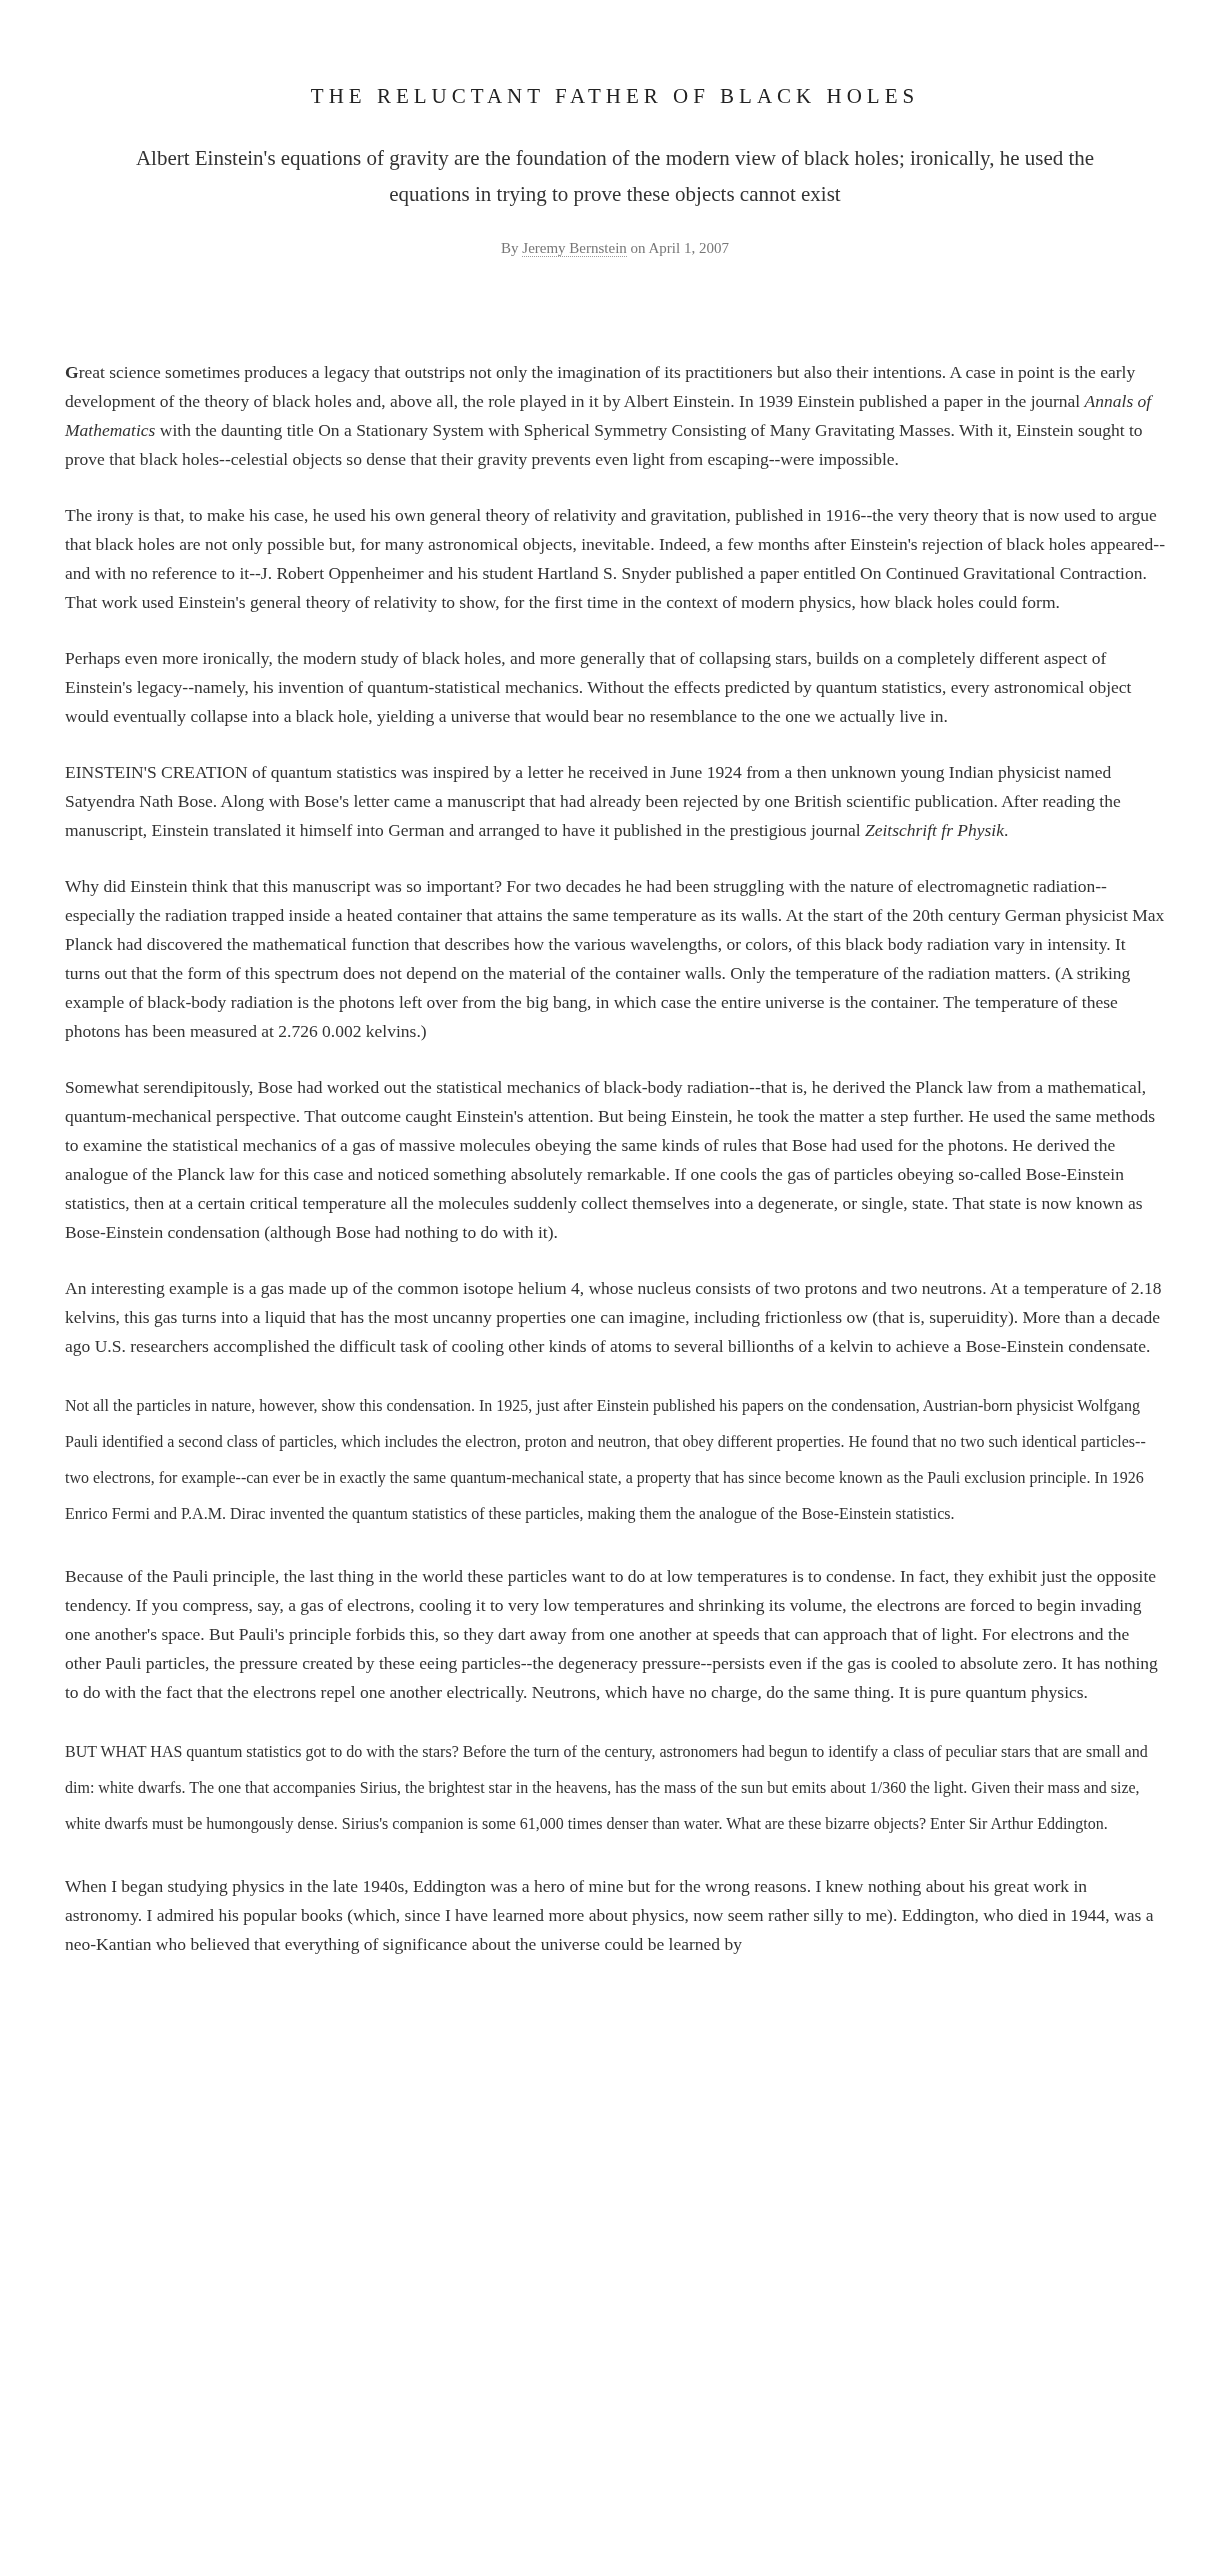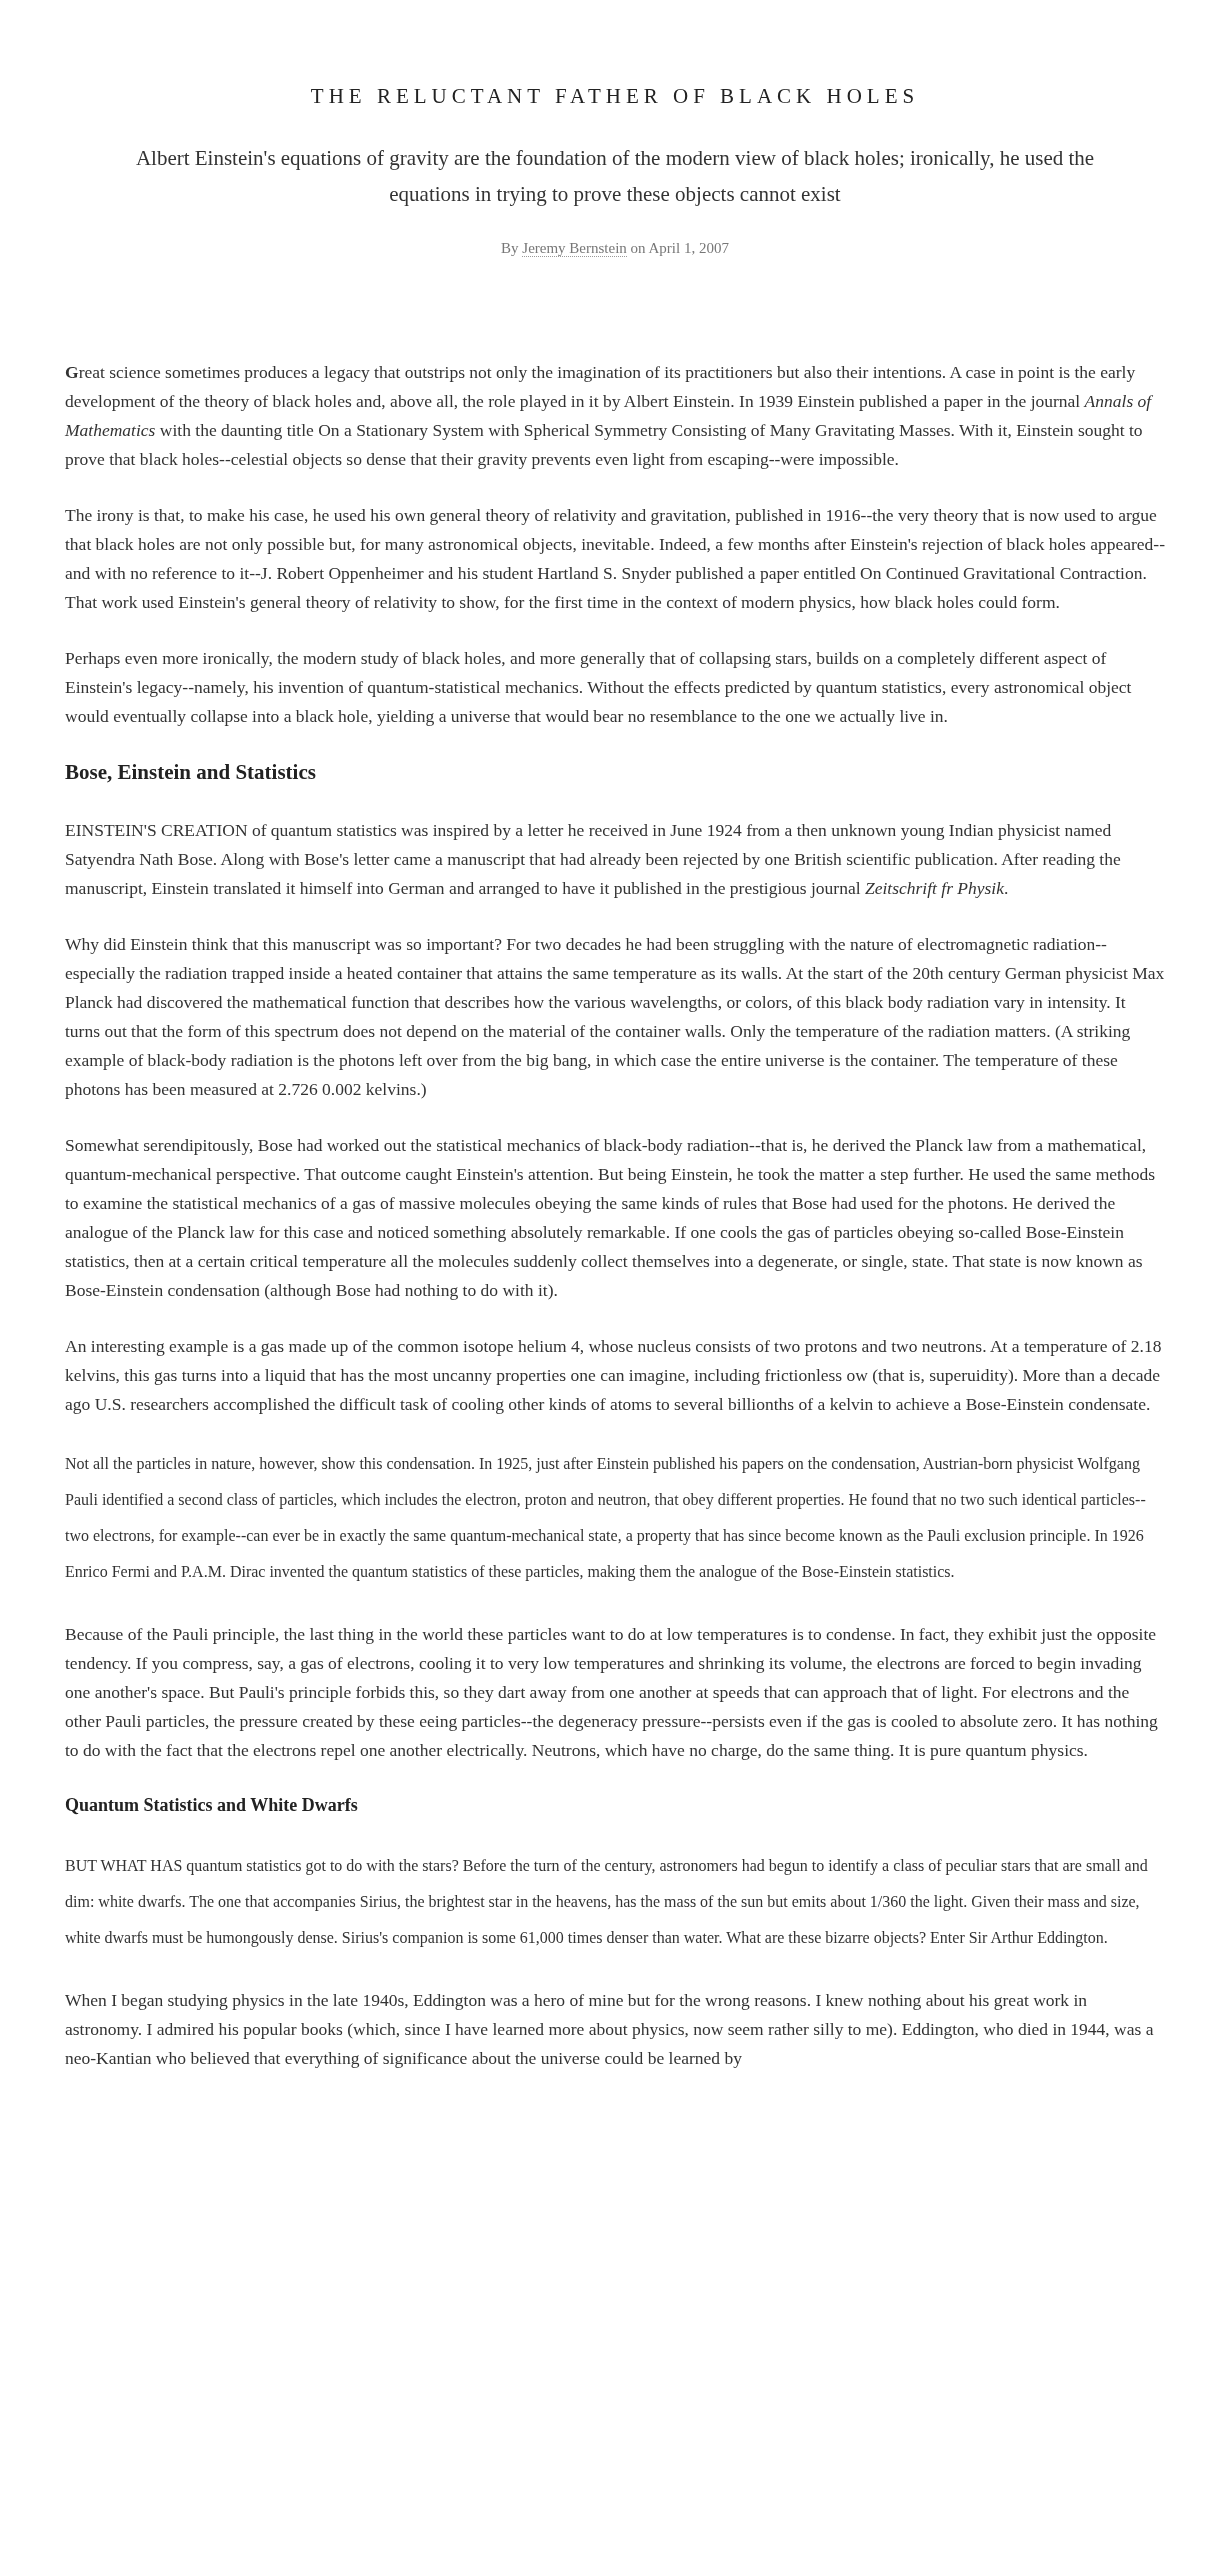--- a/index.html
+++ b/index.html
@@ -87,33 +87,31 @@
     <span>By </span><a class="author">Jeremy Bernstein</a><span> on April 1, 2007</span>
   </div>
 
   <div class="body">
     <p class="para"><span class="dropcap">G</span><span>reat science sometimes produces a legacy that outstrips not only the imagination of its practitioners but also their intentions. A case in point is the early development of the theory of black holes and, above all, the role played in it by Albert Einstein. In 1939 Einstein published a paper in the journal </span><em>Annals of Mathematics</em><span> with the daunting title On a Stationary System with Spherical Symmetry Consisting of Many Gravitating Masses. With it, Einstein sought to prove that black holes--celestial objects so dense that their gravity prevents even light from escaping--were impossible.</span></p>
 
     <p class="para">The irony is that, to make his case, he used his own general theory of relativity and gravitation, published in 1916--the very theory that is now used to argue that black holes are not only possible but, for many astronomical objects, inevitable. Indeed, a few months after Einstein's rejection of black holes appeared--and with no reference to it--J. Robert Oppenheimer and his student Hartland S. Snyder published a paper entitled On Continued Gravitational Contraction. That work used Einstein's general theory of relativity to show, for the first time in the context of modern physics, how black holes could form.</p>
 
     <p class="para">Perhaps even more ironically, the modern study of black holes, and more generally that of collapsing stars, builds on a completely different aspect of Einstein's legacy--namely, his invention of quantum-statistical mechanics. Without the effects predicted by quantum statistics, every astronomical object would eventually collapse into a black hole, yielding a universe that would bear no resemblance to the one we actually live in.</p>
 
-    <h2 class="section">Bose, Einstein and Statistics</h2>
 
     <p class="para"><span>EINSTEIN'S CREATION of quantum statistics was inspired by a letter he received in June 1924 from a then unknown young Indian physicist named Satyendra Nath Bose. Along with Bose's letter came a manuscript that had already been rejected by one British scientific publication. After reading the manuscript, Einstein translated it himself into German and arranged to have it published in the prestigious journal </span><em>Zeitschrift fr Physik</em><span>.</span></p>
 
     <p class="para">Why did Einstein think that this manuscript was so important? For two decades he had been struggling with the nature of electromagnetic radiation--especially the radiation trapped inside a heated container that attains the same temperature as its walls. At the start of the 20th century German physicist Max Planck had discovered the mathematical function that describes how the various wavelengths, or colors, of this black body radiation vary in intensity. It turns out that the form of this spectrum does not depend on the material of the container walls. Only the temperature of the radiation matters. (A striking example of black-body radiation is the photons left over from the big bang, in which case the entire universe is the container. The temperature of these photons has been measured at 2.726 0.002 kelvins.)</p>
 
     <p class="para">Somewhat serendipitously, Bose had worked out the statistical mechanics of black-body radiation--that is, he derived the Planck law from a mathematical, quantum-mechanical perspective. That outcome caught Einstein's attention. But being Einstein, he took the matter a step further. He used the same methods to examine the statistical mechanics of a gas of massive molecules obeying the same kinds of rules that Bose had used for the photons. He derived the analogue of the Planck law for this case and noticed something absolutely remarkable. If one cools the gas of particles obeying so-called Bose-Einstein statistics, then at a certain critical temperature all the molecules suddenly collect themselves into a degenerate, or single, state. That state is now known as Bose-Einstein condensation (although Bose had nothing to do with it).</p>
 
     <p class="para">An interesting example is a gas made up of the common isotope helium 4, whose nucleus consists of two protons and two neutrons. At a temperature of 2.18 kelvins, this gas turns into a liquid that has the most uncanny properties one can imagine, including frictionless ow (that is, superuidity). More than a decade ago U.S. researchers accomplished the difficult task of cooling other kinds of atoms to several billionths of a kelvin to achieve a Bose-Einstein condensate.</p>
 
     <p class="para large">Not all the particles in nature, however, show this condensation. In 1925, just after Einstein published his papers on the condensation, Austrian-born physicist Wolfgang Pauli identified a second class of particles, which includes the electron, proton and neutron, that obey different properties. He found that no two such identical particles--two electrons, for example--can ever be in exactly the same quantum-mechanical state, a property that has since become known as the Pauli exclusion principle. In 1926 Enrico Fermi and P.A.M. Dirac invented the quantum statistics of these particles, making them the analogue of the Bose-Einstein statistics.</p>
 
     <p class="para">Because of the Pauli principle, the last thing in the world these particles want to do at low temperatures is to condense. In fact, they exhibit just the opposite tendency. If you compress, say, a gas of electrons, cooling it to very low temperatures and shrinking its volume, the electrons are forced to begin invading one another's space. But Pauli's principle forbids this, so they dart away from one another at speeds that can approach that of light. For electrons and the other Pauli particles, the pressure created by these eeing particles--the degeneracy pressure--persists even if the gas is cooled to absolute zero. It has nothing to do with the fact that the electrons repel one another electrically. Neutrons, which have no charge, do the same thing. It is pure quantum physics.</p>
 
-    <h3 class="section">Quantum Statistics and White Dwarfs</h3>
 
     <p class="para large">BUT WHAT HAS quantum statistics got to do with the stars? Before the turn of the century, astronomers had begun to identify a class of peculiar stars that are small and dim: white dwarfs. The one that accompanies Sirius, the brightest star in the heavens, has the mass of the sun but emits about 1/360 the light. Given their mass and size, white dwarfs must be humongously dense. Sirius's companion is some 61,000 times denser than water. What are these bizarre objects? Enter Sir Arthur Eddington.</p>
 
     <p class="para">When I began studying physics in the late 1940s, Eddington was a hero of mine but for the wrong reasons. I knew nothing about his great work in astronomy. I admired his popular books (which, since I have learned more about physics, now seem rather silly to me). Eddington, who died in 1944, was a neo-Kantian who believed that everything of significance about the universe could be learned by</p>
   </div>
 </div>
 
 </body></html>

